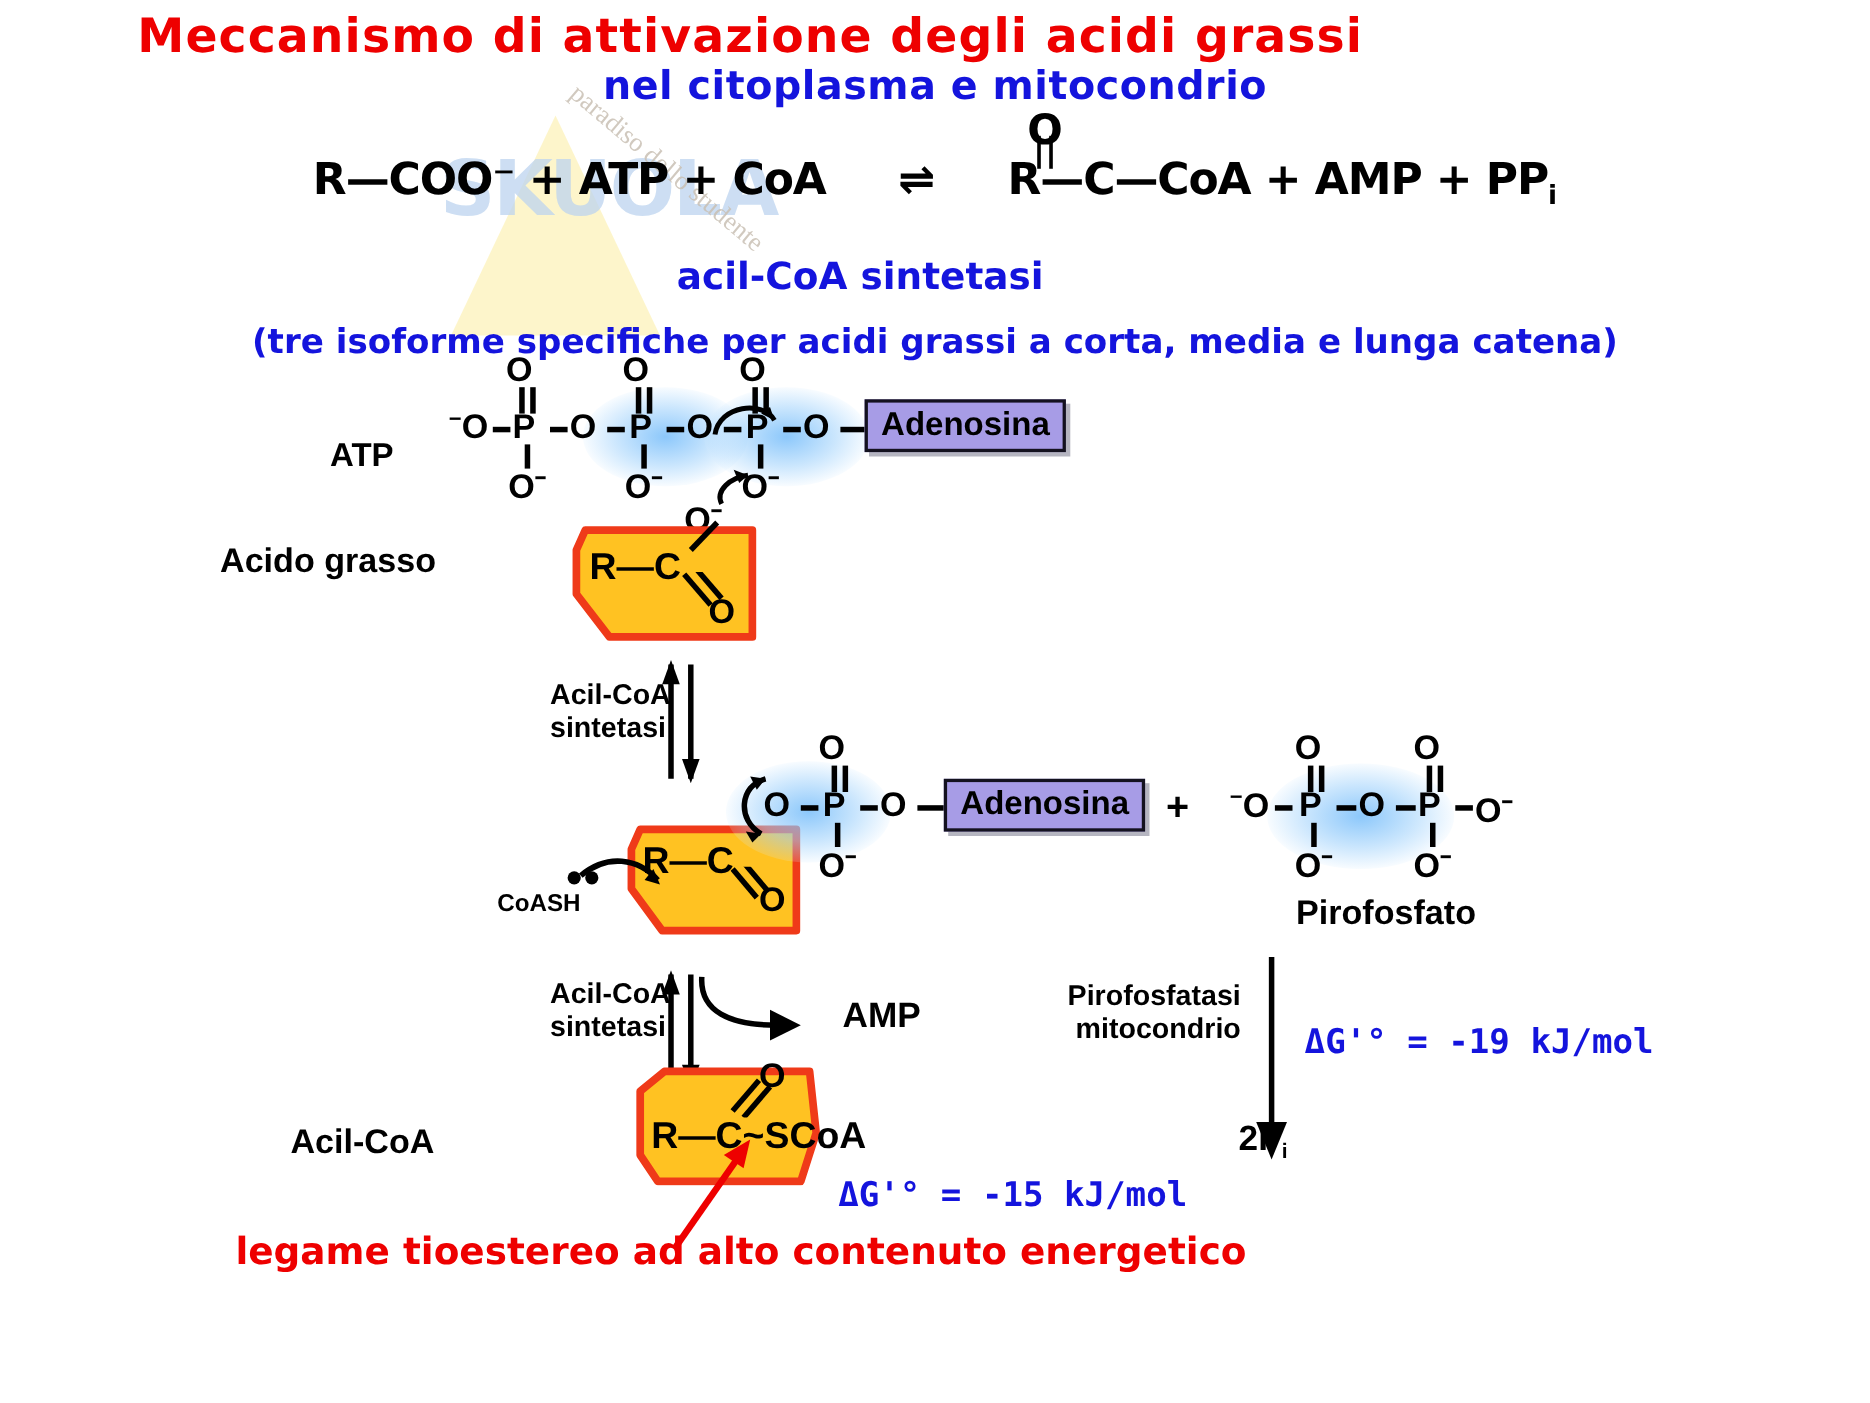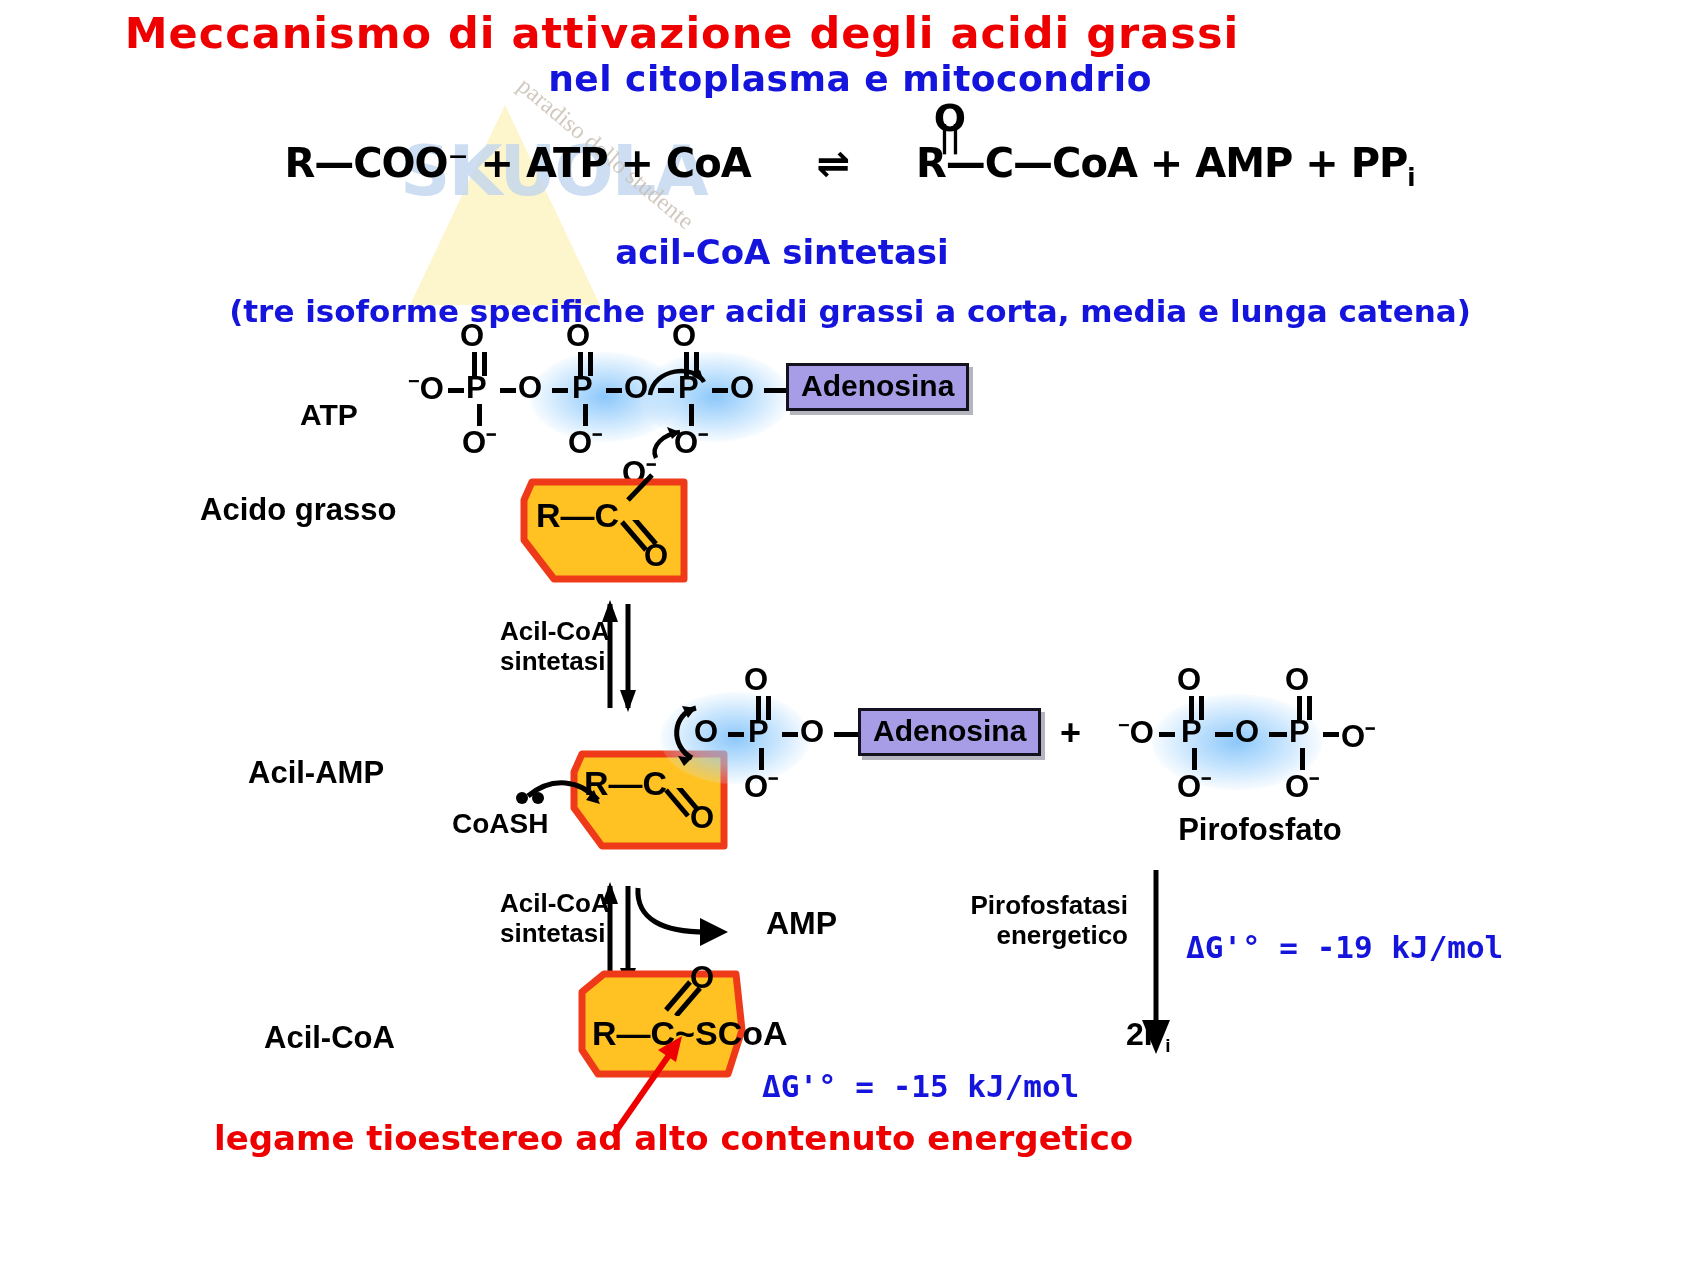--- a/index.html
+++ b/index.html
@@ -270,36 +270,35 @@
   <polygon points="18,4 10,26 26,26" fill="#000"></polygon>
   <line x1="36" y1="8" x2="36" y2="112" stroke="#000" stroke-width="5"></line>
   <polygon points="36,116 28,94 44,94" fill="#000"></polygon>
 </svg>
 <div class="abs lbl" style="left:500px; top:616px; font-size:26px; line-height:30px; text-align:left;">
   <div>Acil-CoA</div>
   <div>sintetasi</div>
 </div>
 
 <div class="abs lbl" style="left:248px; top:754px; font-size:31px; line-height:38px;">
-  <div>Acil-AMP</div>
 </div>
 
 <svg class="abs" style="left:568px; top:750px; width:160px; height:100px;" viewBox="0 0 160 100">
   <polygon points="14,4 156,4 156,96 34,96 6,58 6,22" fill="#ffc222" stroke="#ef3a19" stroke-width="7" stroke-linejoin="round"></polygon>
 </svg>
 <div class="abs acyl-text" style="left:584px; top:764px;">R—C</div>
 <div class="abs" style="left:664px; top:788px; width:40px; height:34px;">
   <svg viewBox="0 0 40 34" width="40" height="34">
     <line x1="2" y1="2" x2="24" y2="28" stroke="#000" stroke-width="5"></line>
     <line x1="12" y1="-4" x2="34" y2="22" stroke="#000" stroke-width="5"></line>
   </svg>
 </div>
 <div class="abs chem" style="left:690px; top:800px;">O</div>
 
-<div class="abs chem" style="left:452px; top:808px; font-size:28px;">CoASH</div>
+<div class="abs chem" style="left:452px; top:808px; font-size:22px;">CoASH</div>
 <div class="abs" style="left:516px; top:792px; width:12px; height:12px; background:#000; border-radius:50%;"></div>
 <div class="abs" style="left:532px; top:792px; width:12px; height:12px; background:#000; border-radius:50%;"></div>
 <svg class="abs" style="left:512px; top:760px; width:150px; height:70px;" viewBox="0 0 150 70">
   <path d="M16,36 C40,16 68,20 86,40" fill="none" stroke="#000" stroke-width="5"></path>
   <polygon points="88,44 74,40 82,30" fill="#000"></polygon>
 </svg>
 
 <div class="abs glow" style="left:660px; top:692px; width:150px; height:92px;"></div>
 
 <div class="abs chem" style="left:744px; top:662px;">O</div>
@@ -349,21 +348,21 @@
 <div class="abs chem" style="left:1285px; top:764px;">O⁻</div>
 
 <div class="abs lbl" style="left:1100px; top:812px; font-size:31px; width:320px; text-align:center;">Pirofosfato</div>
 
 <svg class="abs" style="left:1136px; top:868px; width:40px; height:190px;" viewBox="0 0 40 190">
   <line x1="20" y1="2" x2="20" y2="166" stroke="#000" stroke-width="5"></line>
   <polygon points="20,186 6,152 34,152" fill="#000"></polygon>
 </svg>
 <div class="abs lbl" style="left:968px; top:890px; width:160px; text-align:right; font-size:26px; line-height:30px;">
   <div>Pirofosfatasi</div>
-  <div>energetico</div>
+  <div>mitocondrio</div>
 </div>
 <div class="abs dg" style="left:1186px; top:905px;margin-top:24px;">ΔG'° = -19 kJ/mol</div>
 
 <div class="abs chem" style="left:1126px; top:1016px; font-size:32px;"><span>2P</span><span class="isub">i</span></div>
 
 <svg class="abs" style="left:592px; top:878px; width:60px; height:116px;" viewBox="0 0 60 116">
   <line x1="18" y1="8" x2="18" y2="108" stroke="#000" stroke-width="5"></line>
   <polygon points="18,4 10,26 26,26" fill="#000"></polygon>
   <line x1="36" y1="8" x2="36" y2="108" stroke="#000" stroke-width="5"></line>
   <polygon points="36,112 28,90 44,90" fill="#000"></polygon>

